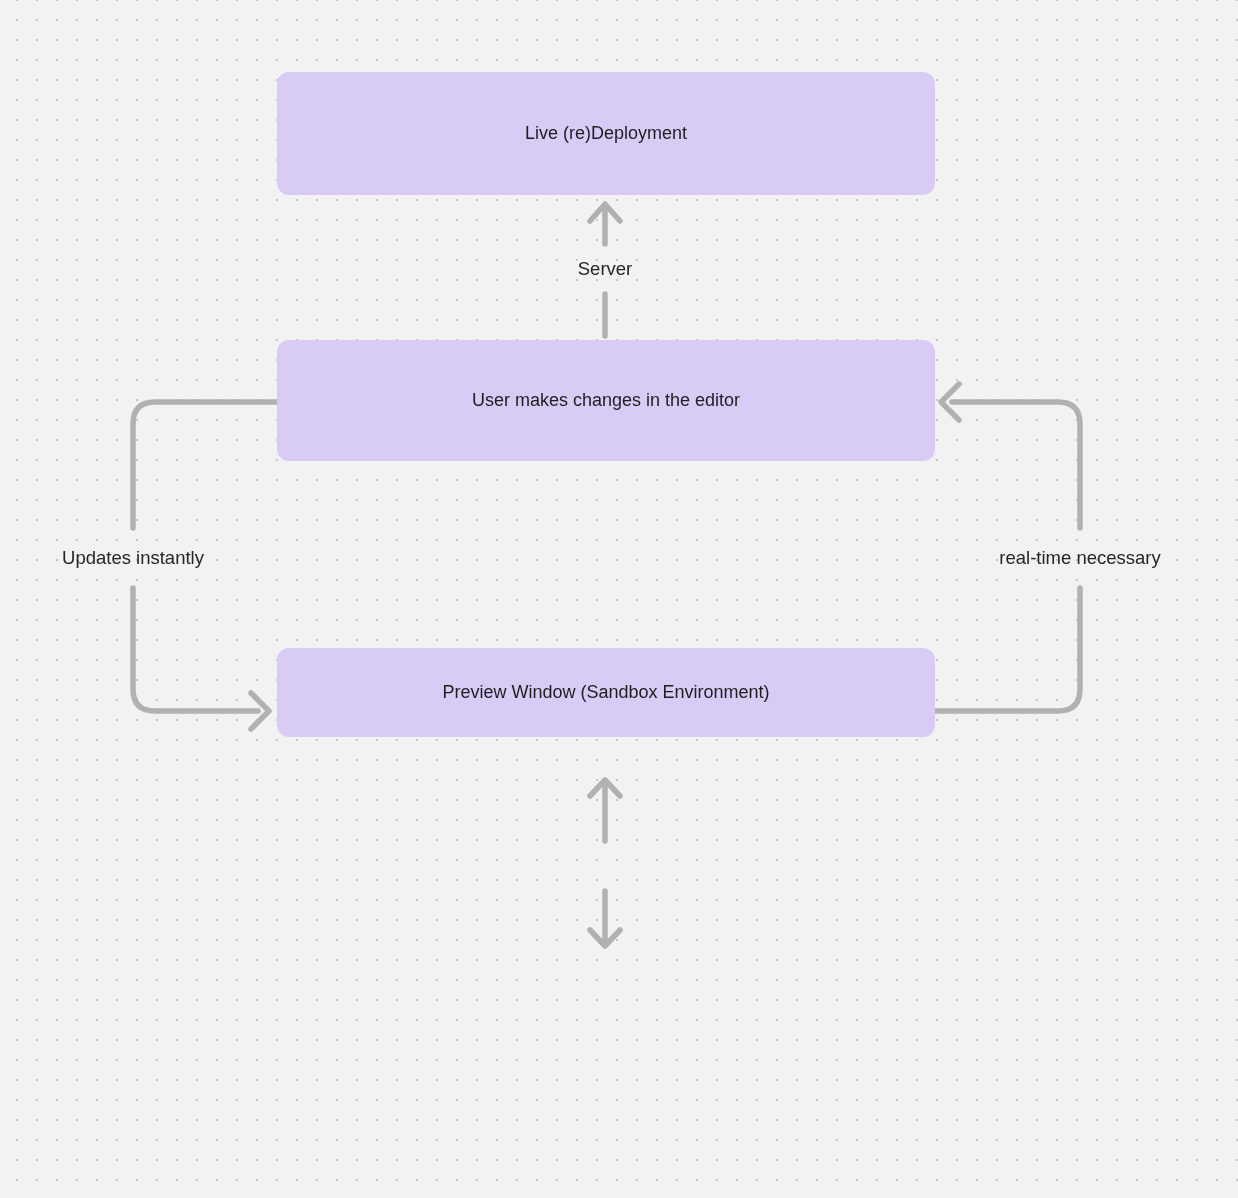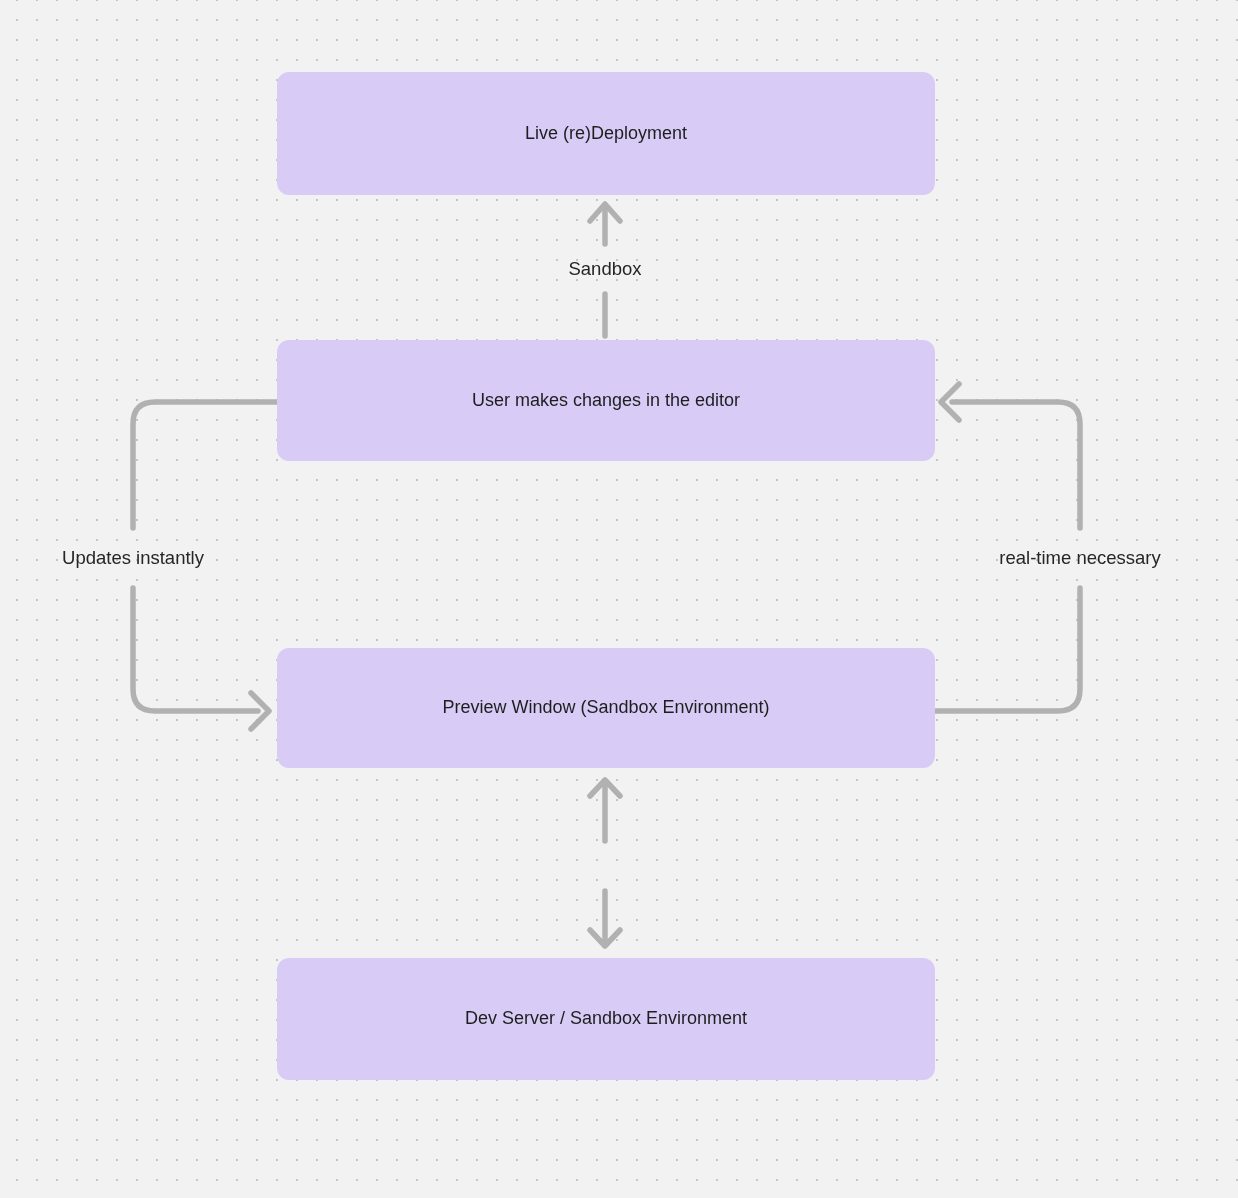--- a/index.html
+++ b/index.html
@@ -27,21 +27,21 @@
     display: flex;
     align-items: center;
     justify-content: center;
     color: #1e1e1f;
     font-size: 18px;
     line-height: 1.3;
     text-align: center;
   }
   .node-1 { top: 72px;  height: 123px; }
   .node-2 { top: 340px; height: 121px; }
-  .node-3 { top: 648px; height: 120px; }
+  .node-3 { top: 648px; height: 89px; }
   .node-4 { top: 958px; height: 122px; }
   .edge-label {
     position: absolute;
     transform: translate(-50%, -50%);
     color: #262627;
     font-size: 18.5px;
     white-space: nowrap;
     text-align: center;
   }
   .label-publish           { left: 605px;  top: 269px; }
@@ -93,22 +93,21 @@
       <polyline points="590,930 605,946 620,930"></polyline>
     </g>
   </svg>
 
   <div class="node node-1">Live (re)Deployment</div>
 
   <div class="node node-2">User makes changes in the editor</div>
 
   <div class="node node-3">Preview Window (Sandbox Environment)</div>
 
-  <div class="node node-4">Dev Server / Sandbox Environment</div>
 
-  <div class="edge-label label-publish">Sandbox</div>
+  <div class="edge-label label-publish">Server</div>
 
   <div class="edge-label label-updates-instantly">Updates instantly</div>
 
   <div class="edge-label label-realtime-feedback">real-time necessary</div>
 
 
 </div>
 
 </body></html>

